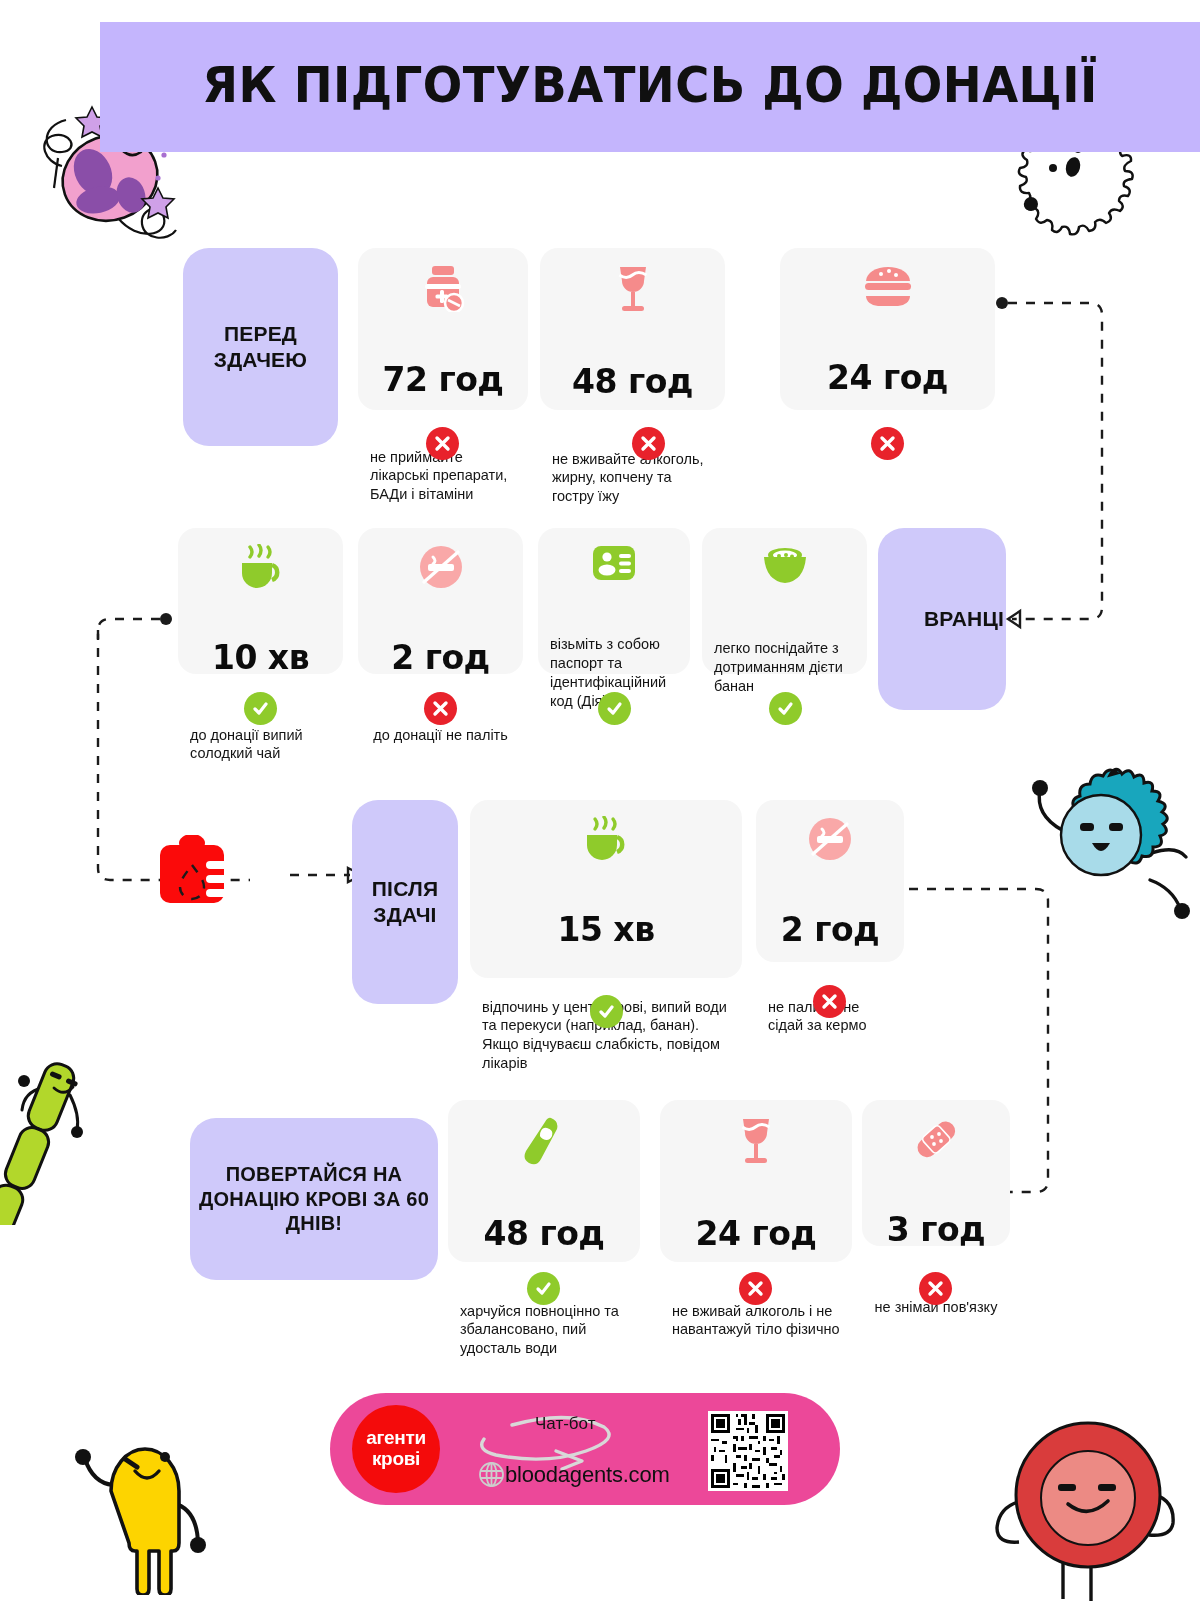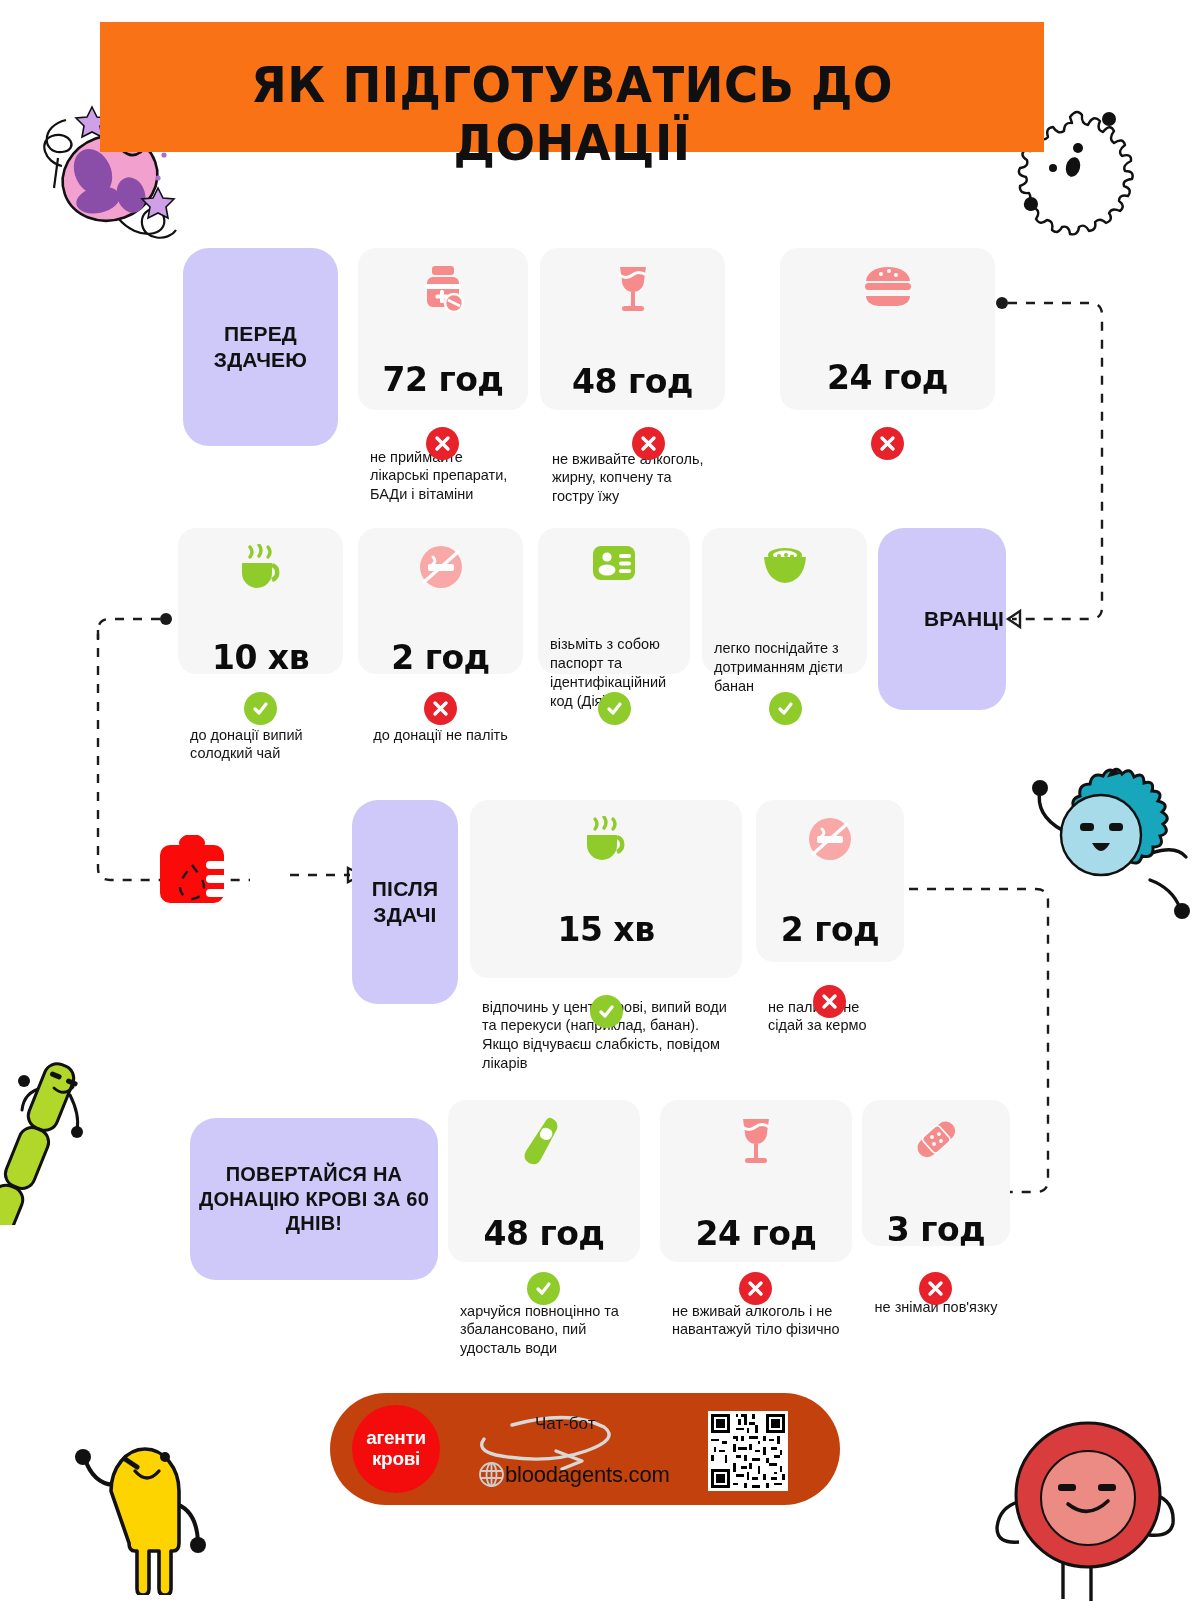--- a/index.html
+++ b/index.html
@@ -8,22 +8,22 @@
     background: #ffffff;
     font-family: "Liberation Sans", sans-serif;
     position: relative;
     overflow: hidden;
   }
   .stage { position: absolute; inset: 0; }
 
   
   .banner {
     position: absolute; left: 100px; top: 22px;
-    width: 944px; height: 130px;
-    background: #f97316;
+    width: 1100px; height: 130px;
+    background: #c4b5fd;
   }
   .banner-title {
     position: absolute; left: 0; right: 0; top: 34px;
     text-align: center;
     font-family: "DejaVu Sans", sans-serif;
     font-weight: 700;
     font-size: 50px;
     letter-spacing: 0.5px;
     color: #101010;
     transform: scaleX(0.93);
@@ -83,21 +83,21 @@
 
   
   .conn { position: absolute; pointer-events: none; }
   .conn path { fill: none; stroke: #1b1b1b; stroke-width: 2.4; stroke-dasharray: 9 9; }
   .conn .solid { stroke-dasharray: none; }
 
   
   .footer {
     position: absolute; left: 330px; top: 1393px;
     width: 510px; height: 112px;
-    background: #c2410c;
+    background: #ec4899;
     border-radius: 56px;
   }
   .logo-circle {
     position: absolute; left: 22px; top: 12px;
     width: 88px; height: 88px; border-radius: 50%;
     background: #f40b0b;
     display: flex; flex-direction: column; align-items: center; justify-content: center;
     color: #fff; font-weight: 700; font-size: 19px; line-height: 1.08;
     letter-spacing: -0.3px;
   }

